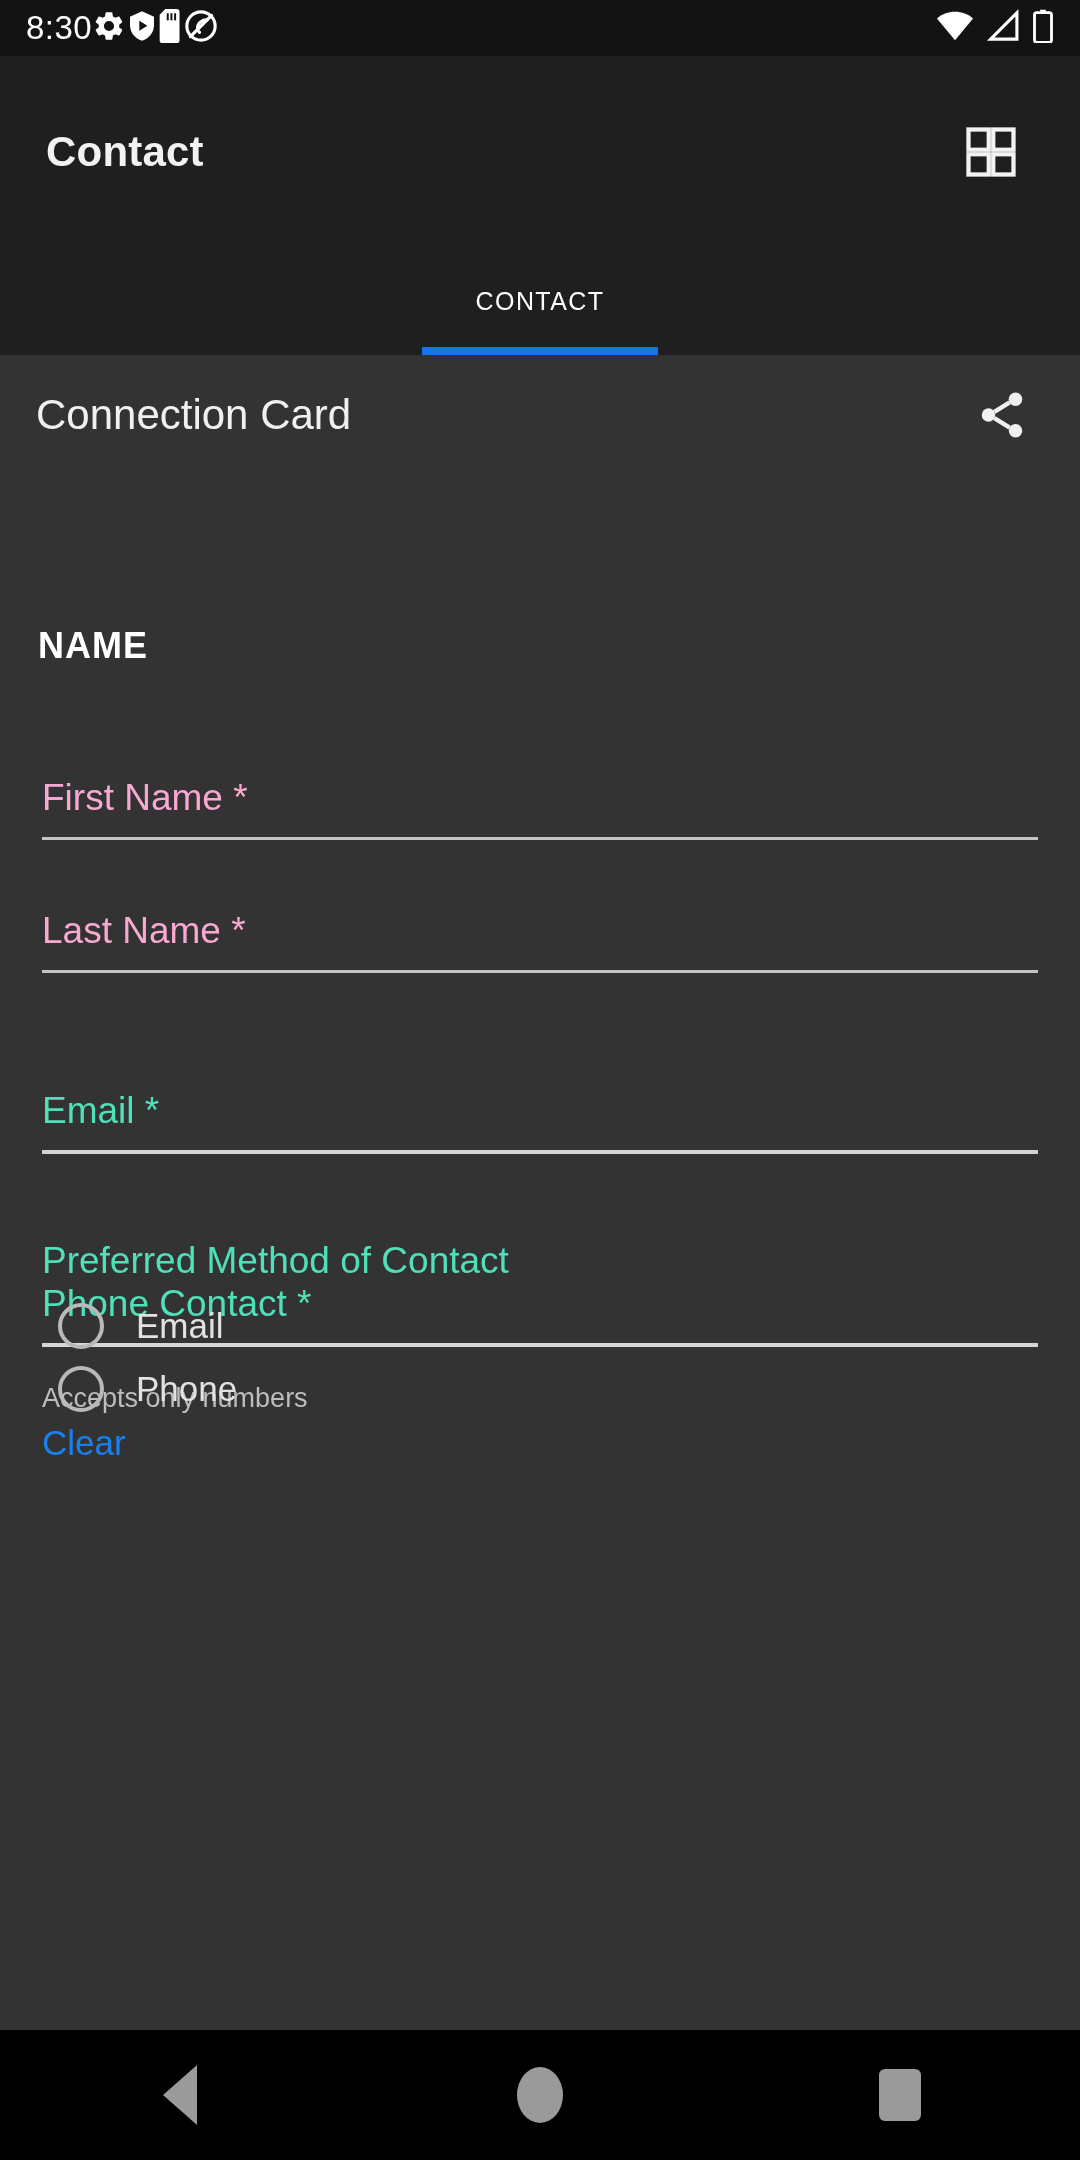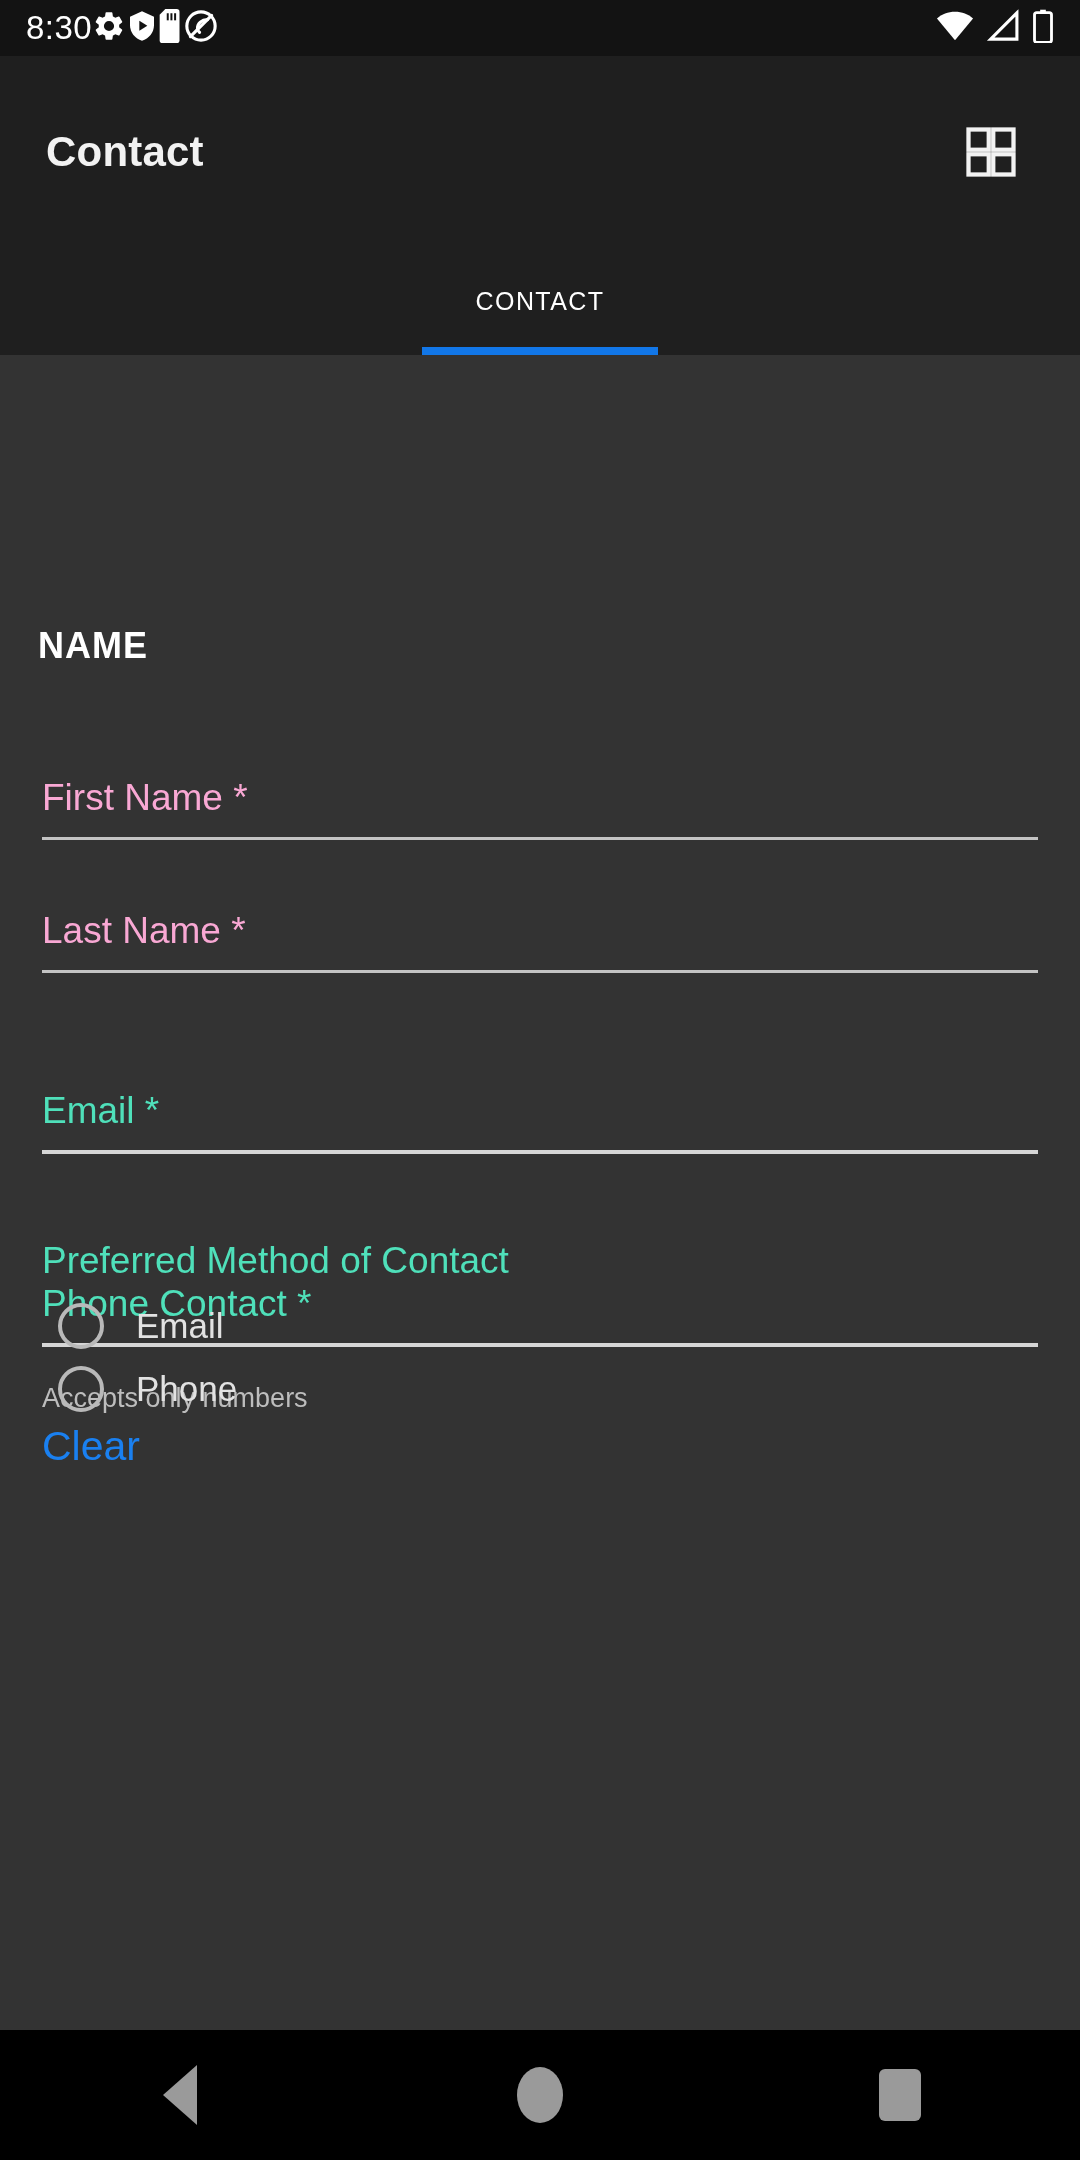--- a/index.html
+++ b/index.html
@@ -106,21 +106,21 @@
     cursor:pointer;
   }
   .radio-circle {
     width:46px; height:46px; border-radius:50%;
     border:4px solid #b9b9b9;
     flex:0 0 auto;
   }
   .radio-label { color:#e2e2e2; font-size:35px; }
   .clear-link {
     position:absolute; left:42px;
-    color:#1a80f0; font-size:41px; cursor:pointer;
+    color:#1a80f0; font-size:35px; cursor:pointer;
   }
 
   
   .nav-bar {
     position:absolute; bottom:0; left:0; width:1080px; height:130px;
     background:#000000;
     display:flex; align-items:center; justify-content:space-around;
   }
   .nav-btn {
     width:180px; height:130px;
@@ -213,20 +213,32 @@
 
   <div class="tab-bar">
     <div class="tab">
       <span class="tab-label">CONTACT</span>
     </div>
     <div class="tab-indicator"></div>
   </div>
 
   <div class="content">
 
+    <div class="card-header">
+      <span class="card-title">Connection Card</span>
+      <div class="share-btn">
+        <svg width="54" height="54" viewBox="0 0 24 24">
+          <circle cx="18" cy="5" r="3" fill="#f0f0f0"></circle>
+          <circle cx="6" cy="12" r="3" fill="#f0f0f0"></circle>
+          <circle cx="18" cy="19" r="3" fill="#f0f0f0"></circle>
+          <line x1="8.6" y1="10.6" x2="15.4" y2="6.4" stroke="#f0f0f0" stroke-width="2"></line>
+          <line x1="8.6" y1="13.4" x2="15.4" y2="17.6" stroke="#f0f0f0" stroke-width="2"></line>
+        </svg>
+      </div>
+    </div>
 
     <div class="section-label">NAME</div>
 
     <div class="field" style="top:422px;">
       <span class="fl">First Name *</span>
       <div class="underline"></div>
     </div>
 
     <div class="field accent" style="top:735px;">
       <span class="fl">Email *</span>

